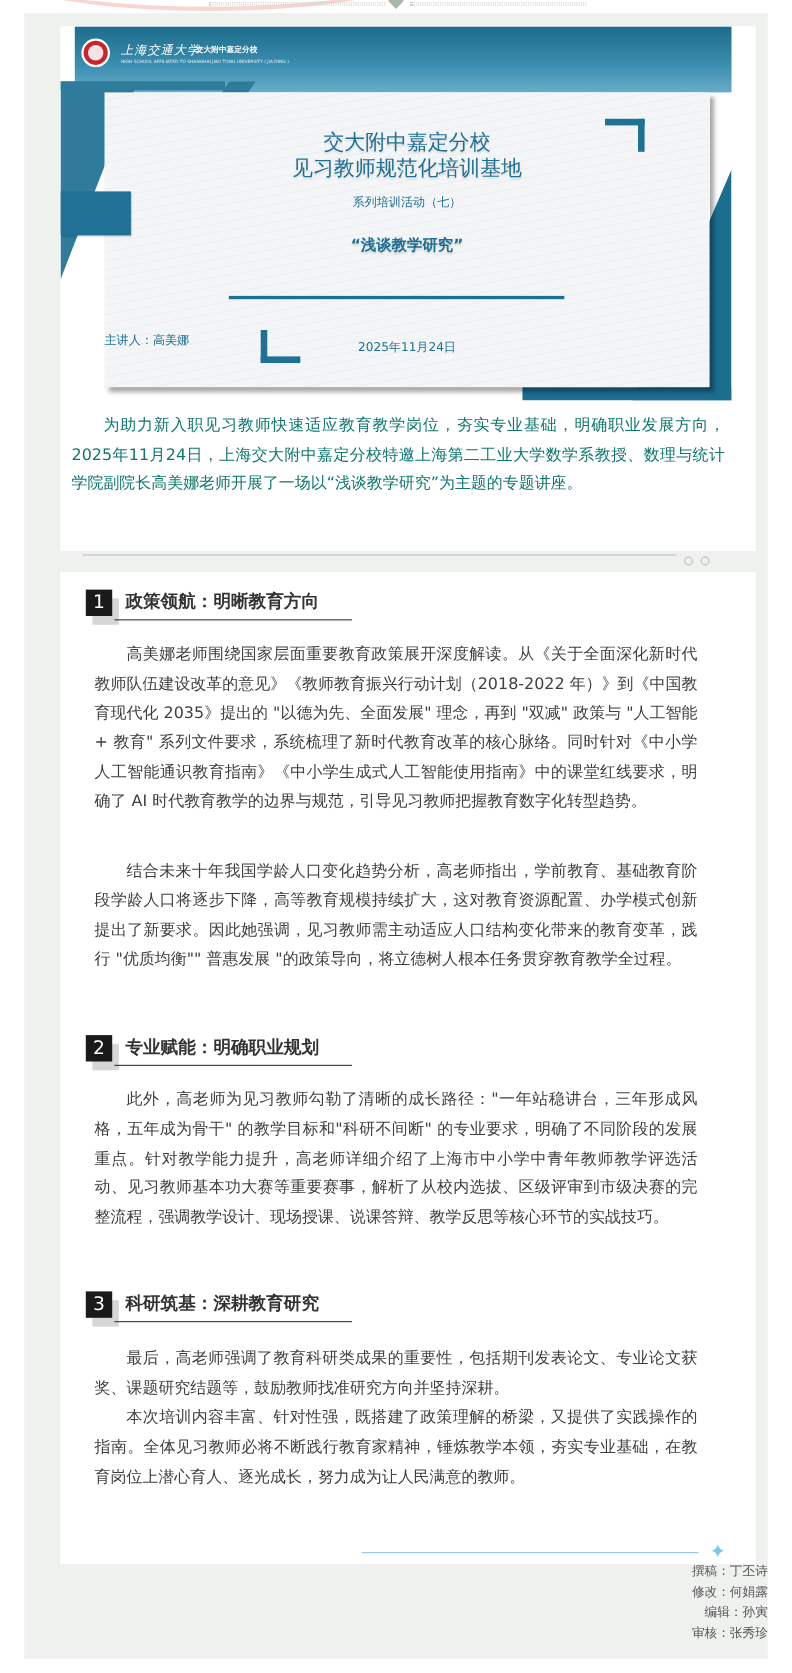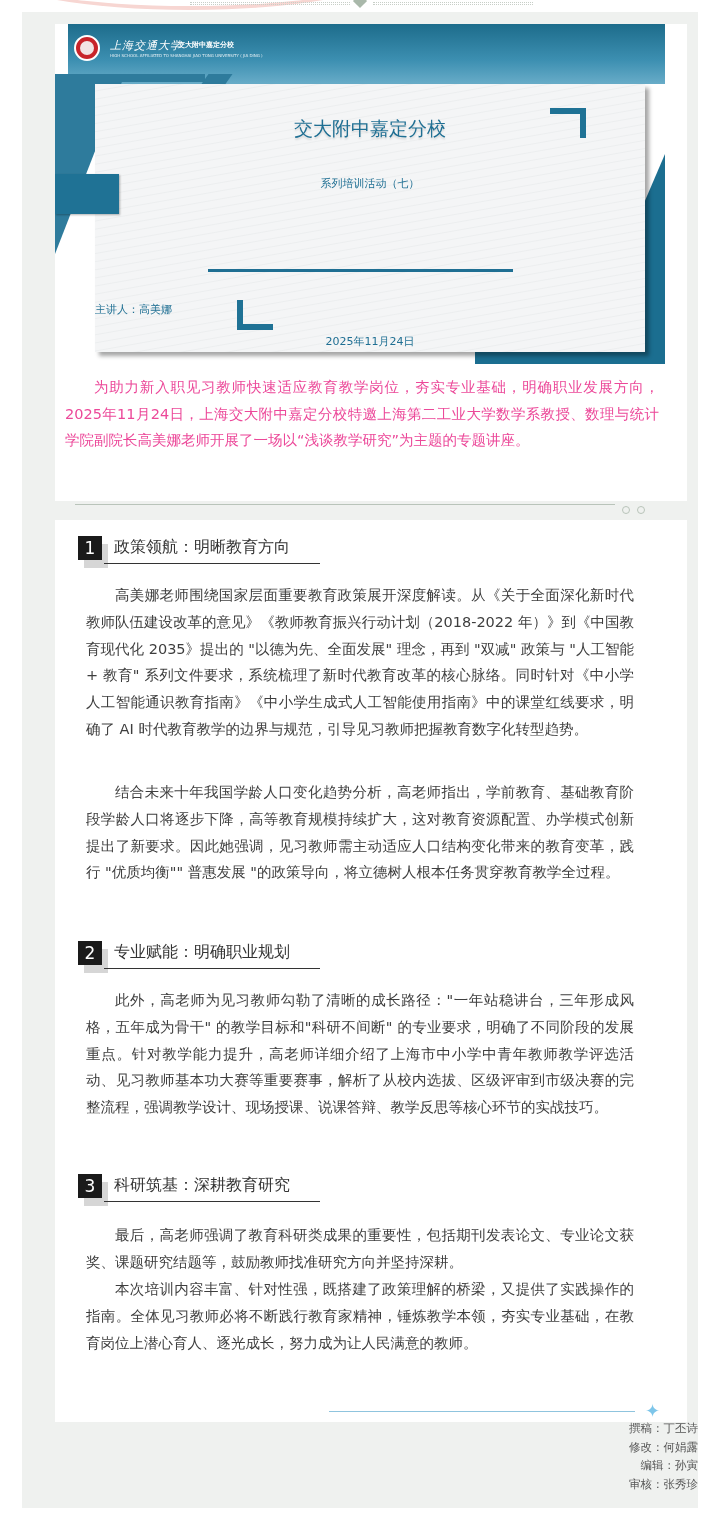--- a/index.html
+++ b/index.html
@@ -40,32 +40,32 @@
            box-shadow: 4px 4px 4px rgba(0,0,0,0.35); }
   .corner-tr { position: absolute; left: 455px; top: 24px; width: 20px; height: 30px; border-top: 6px solid #1f7295; border-right: 6px solid #1f7295; width: 36px; }
   .corner-bl { position: absolute; left: 142px; top: 216px; width: 36px; height: 30px; border-left: 6px solid #1f7295; border-bottom: 6px solid #1f7295; }
   .slide-title { position: absolute; left: 0; width: 100%; text-align: center; color: #1f6f93; font-size: 19px; line-height: 22px; text-shadow: 0 2px 2px rgba(0,0,0,0.12); }
   .slide-title.t1 { top: 35px; font-family: Liberation Mono, monospace; }
   .slide-title.t2 { top: 58px; }
   .slide-sub { position: absolute; left: 0; width: 100%; top: 92px; text-align: center; color: #1f6f93; font-size: 11px; }
   .slide-topic { position: absolute; left: 0; width: 100%; top: 130px; text-align: center; color: #1f6f93; font-size: 14px; font-weight: bold; text-shadow: 0 2px 2px rgba(0,0,0,0.15); }
   .slide-line { position: absolute; left: 113px; top: 185px; width: 305px; height: 3px; background: #1f6f93; }
   .slide-speaker { position: absolute; left: 0; width: 100%; top: 218px; text-align: left; color: #1f6f93; font-size: 11px; }
-  .slide-date { position: absolute; left: 0; width: 100%; top: 250px; text-align: center; color: #1f6f93; font-size: 11px; }
+  .slide-date { position: absolute; left: 0; width: 100%; top: 224px; text-align: center; color: #1f6f93; font-size: 11px; }
 
-  .intro { position: absolute; left: 65px; top: 374px; width: 594px; font-size: 14.5px; line-height: 26.5px; color: #ec4899; text-indent: 2em; text-align: justify; }
+  .intro { position: absolute; left: 65px; top: 374px; width: 594px; font-size: 14.5px; line-height: 26.5px; color: #0f766e; text-indent: 2em; text-align: justify; }
 
   .divider1 { position: absolute; left: 75px; top: 504px; width: 540px; height: 1px; background: #b9c4ba; }
   .circles1 { position: absolute; left: 622px; top: 499px; }
   .circles1 span { display: inline-block; width: 8px; height: 8px; border: 1px solid #b9c4ba; border-radius: 50%; margin-right: 7px; }
 
   .section-head { position: absolute; left: 78px; height: 34px; }
   .num-shadow { position: absolute; left: 6px; top: 8px; width: 24px; height: 24px; background: #d6d6d6; }
   .num-box { position: absolute; left: 0; top: 0; width: 24px; height: 24px; background: #1a1a1a; color: #fff; font-size: 17px; line-height: 24px; text-align: center; }
-  .sec-title { position: absolute; left: 36px; top: 0px; font-size: 16px; font-weight: normal; color: #333; white-space: nowrap; line-height: 22px; }
+  .sec-title { position: absolute; left: 36px; top: 0px; font-size: 16px; font-weight: bold; color: #333; white-space: nowrap; line-height: 22px; }
   .sec-underline { position: absolute; left: 26px; top: 27px; height: 1px; background: #333; }
 
   .para { position: absolute; left: 86px; width: 548px; font-size: 14.5px; line-height: 26.8px; color: #3e3e3e; text-indent: 2em; text-align: justify; }
 
   .footer-line { position: absolute; left: 329px; top: 1411px; width: 306px; height: 1px; background: #8fc4de; }
   .footer-star { position: absolute; left: 645px; top: 1401px; font-size: 18px; color: #7ec6ea; line-height: 20px; }
 
   .credits { position: absolute; right: 22px; top: 1419px; text-align: right; font-size: 11.5px; line-height: 18.5px; color: #555; }
 </style>
 </head>
@@ -92,21 +92,23 @@
   </div>
   <div class="deco-left-tri"></div>
   <div class="deco-left-strip"></div>
   <div class="deco-slant1"></div>
   <div class="deco-right-tri"></div>
   <div class="deco-bottom-bar"></div>
   <div class="slide">
     <div class="corner-tr"></div>
     <div class="corner-bl"></div>
     <div class="slide-title t1">交大附中嘉定分校</div>
+    <div class="slide-title t2">见习教师规范化培训基地</div>
     <div class="slide-sub">系列培训活动（七）</div>
+    <div class="slide-topic">“浅谈教学研究”</div>
     <div class="slide-line"></div>
     <div class="slide-speaker">主讲人：高美娜</div>
     <div class="slide-date">2025年11月24日</div>
   </div>
   <div class="deco-block"></div>
 </div>
 
 <p class="intro">为助力新入职见习教师快速适应教育教学岗位，夯实专业基础，明确职业发展方向，2025年11月24日，上海交大附中嘉定分校特邀上海第二工业大学数学系教授、数理与统计学院副院长高美娜老师开展了一场以“浅谈教学研究”为主题的专题讲座。</p>
 
 <div class="divider1"></div>

